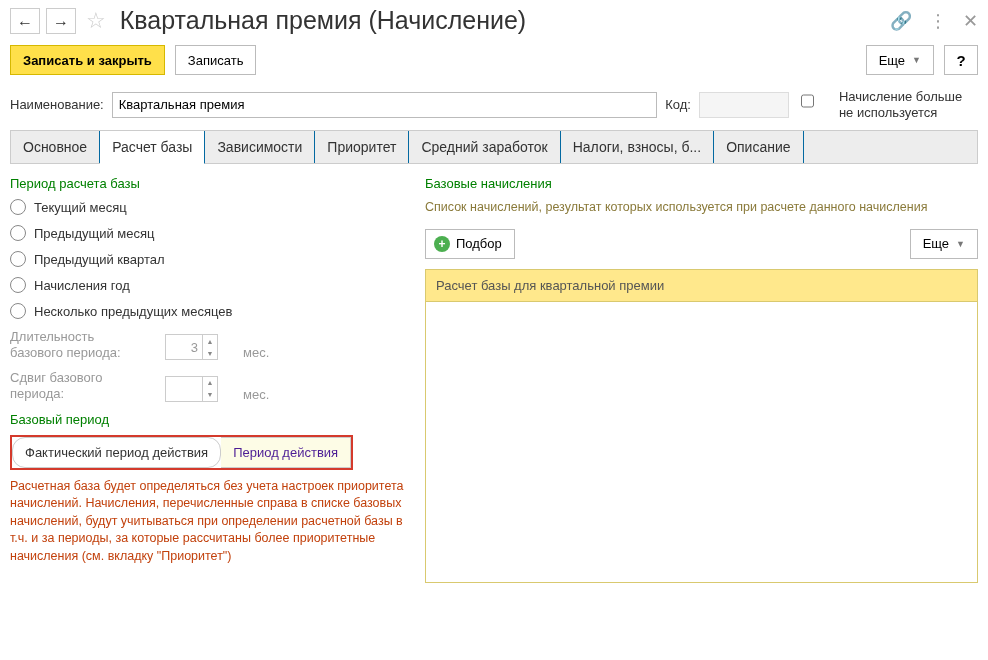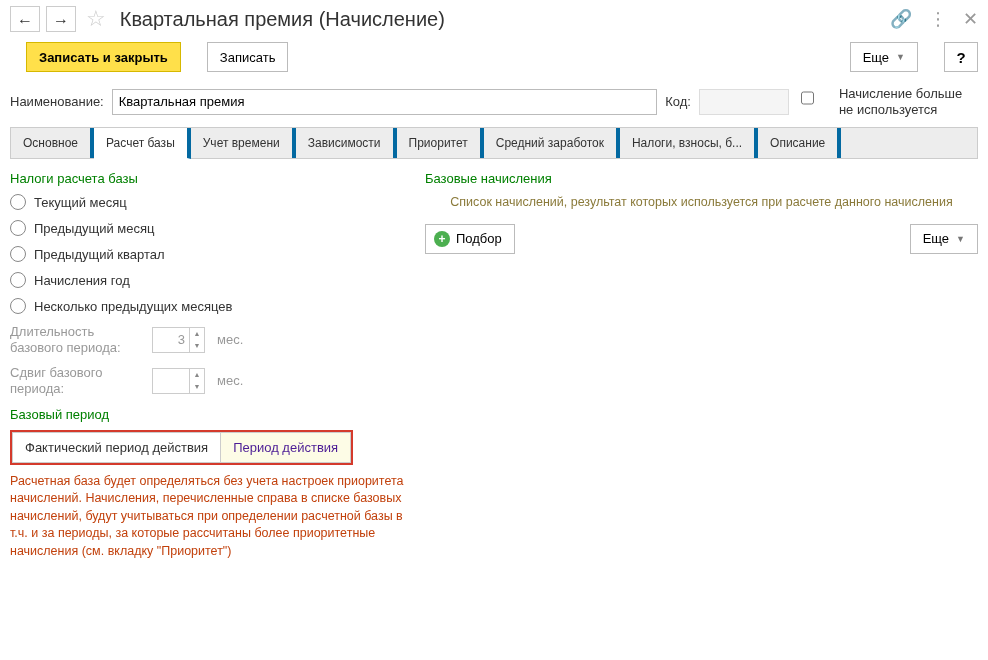--- a/index.html
+++ b/index.html
@@ -30,21 +30,21 @@
     font-size: 16px;
     color: #333;
   }
   .nav-btn:last-of-type { color: #bbb; }
   .star-icon {
     font-size: 22px;
     color: #ccc;
     margin: 0 4px;
   }
   .window-title {
-    font-size: 20px;
+    font-size: 25px;
     color: #333;
     flex: 1;
     padding-left: 4px;
   }
   .title-actions { display: flex; gap: 16px; align-items: center; }
   .title-actions span { color: #999; font-size: 18px; }
   .action-bar {
     display: flex;
     align-items: center;
     padding: 6px 10px 10px;
@@ -53,21 +53,20 @@
   .btn {
     height: 30px;
     padding: 0 12px;
     border: 1px solid #bbb;
     background: #fff;
     font-size: 13px;
     display: inline-flex;
     align-items: center;
     gap: 4px;
     cursor: pointer;
-    margin-left: 16px;
   }
   .btn-yellow {
     background: #ffe04a;
     border-color: #d6b800;
     font-weight: bold;
   }
   .spacer { flex: 1; }
   .help-btn { width: 34px; justify-content: center; font-weight: bold; font-size: 15px; }
   .form-row {
     display: flex;
@@ -89,22 +88,22 @@
   .check-text { max-width: 150px; line-height: 1.2; }
   .tabs {
     display: flex;
     border: 1px solid #ccc;
     border-bottom: 1px solid #ccc;
     margin: 0 10px;
     background: #ededed;
   }
   .tab {
     padding: 8px 12px;
-    border-right: 4px solid #0369a1;
-    font-size: 12px;
+    border-right: 1px solid #0369a1;
+    font-size: 14px;
     color: #333;
     background: #ededed;
     cursor: pointer;
   }
   .tab.active {
     background: #fff;
     border-bottom: 1px solid #fff;
     margin-bottom: -1px;
     text-align: right;
   }
@@ -132,22 +131,22 @@
     border: 1px solid #888;
     border-radius: 50%;
     display: flex; align-items: center; justify-content: center;
     flex-shrink: 0;
   }
   .radio-circle .dot {
     width: 8px; height: 8px; border-radius: 50%; background: #008000;
   }
   .num-row {
     display: flex;
-    align-items: center;
-    gap: 12px;
+    align-items: flex-end;
+    gap: 25px;
     margin-bottom: 10px;
     color: #999;
   }
   .num-label { width: 130px; line-height: 1.2; }
   .spinner {
     display: flex; align-items: center;
     border: 1px solid #ccc;
     height: 26px;
   }
   .spinner input {
@@ -166,29 +165,29 @@
     border: 2px solid #d43a2c;
     width: fit-content;
     margin-bottom: 8px;
   }
   .bp-btn {
     padding: 7px 12px;
     border: 1px solid #ccc;
     font-size: 13px;
     background: #fff;
   }
-  .bp-btn.sel-left { background: #fff; }
+  .bp-btn.sel-left { background: #fff; border-radius: 13px; }
   .bp-btn.sel-right { color: #4c1d95; background: #fdfce6; border-left: none; }
   .note {
     color: #c2410c;
     font-size: 12.5px;
     line-height: 1.4;
     max-width: 395px;
   }
-  .right-desc { color: #8a7a3a; font-size: 12.5px; line-height: 1.4; margin-bottom: 12px; text-align: center; }
+  .right-desc { color: #8a7a3a; font-size: 12.5px; line-height: 1.4; margin-bottom: 12px; }
   .right-actions {
     display: flex; align-items: center; gap: 8px; margin-bottom: 10px;
   }
   .plus-btn {
     height: 30px; padding: 0 12px 0 8px;
     border: 1px solid #bbb; background: #fff;
     display: inline-flex; align-items: center; gap: 6px;
     font-size: 13px;
   }
   .plus-circle {
@@ -243,31 +242,30 @@
   <input class="text-input code" value="" style="">
   <div class="check-row">
     <input type="checkbox" style="">
     <div class="check-text">Начисление больше не используется</div>
   </div>
 </div>
 
 <div class="tabs">
   <div class="tab">Основное</div>
   <div class="tab active">Расчет базы</div>
-  <div class="tab">Учет времени</div>
   <div class="tab">Зависимости</div>
   <div class="tab">Приоритет</div>
   <div class="tab">Средний заработок</div>
   <div class="tab">Налоги, взносы, б...</div>
   <div class="tab">Описание</div>
 </div>
 
 <div class="tab-body">
   <div class="left-col">
-    <div class="group-title">Налоги расчета базы</div>
+    <div class="group-title">Период расчета базы</div>
 
     <div class="radio-row">
       <span class="radio-circle"></span>
       <span>Текущий месяц</span>
     </div>
     <div class="radio-row">
       <span class="radio-circle"></span>
       <span>Предыдущий месяц</span>
     </div>
     <div class="radio-row">
@@ -322,14 +320,18 @@
       <button class="plus-btn">
         <span class="plus-circle">+</span>
         <span>Подбор</span>
       </button>
       <div class="spacer"></div>
       <button class="btn">
         <span>Еще</span>
           <span class="dropdown-caret">▼</span>
       </button>
     </div>
+    <div class="table-area">
+      <div class="table-header">Расчет базы для квартальной премии</div>
+      <div class="table-body"></div>
+    </div>
   </div>
 </div>
 
 </body></html>

